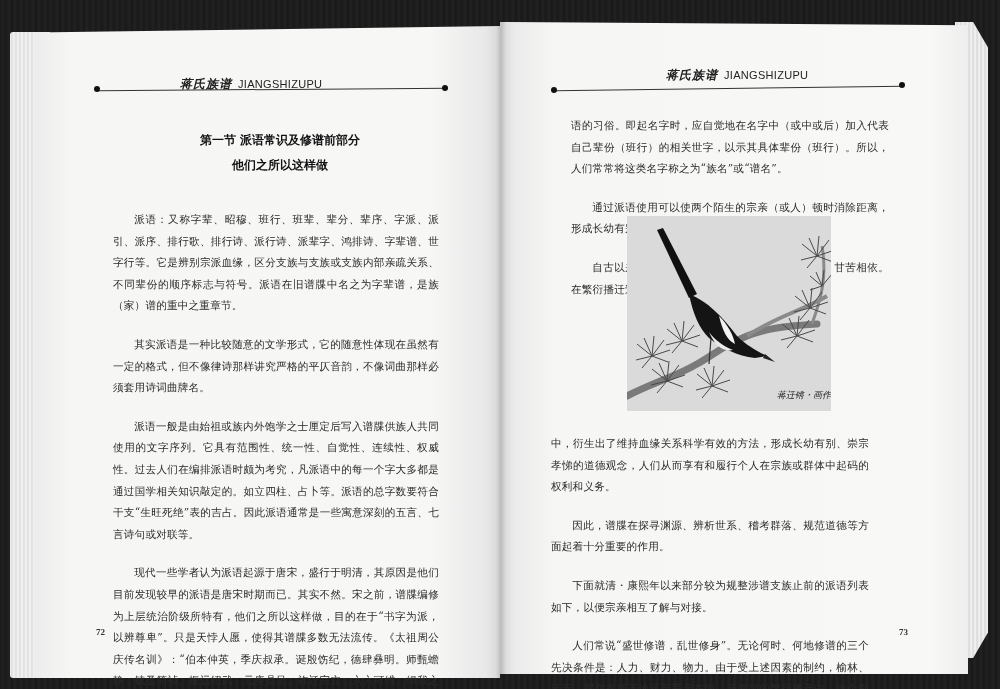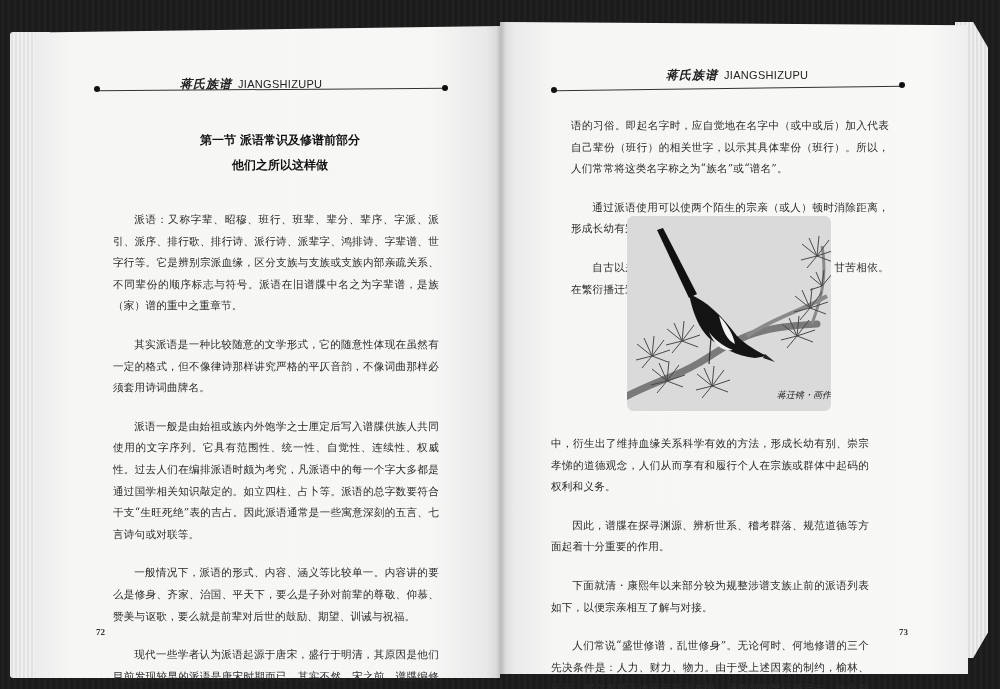--- a/index.html
+++ b/index.html
@@ -64,21 +64,21 @@
     position:absolute; font-size:10.6px; color:#2a2a2a; line-height:21.6px;
     text-align:justify; letter-spacing:0.2px;
   }
   .body-text p { margin:17px; text-indent:2em; }
   .body-text p.cont { text-indent:0; }
   .pageno {
     position:absolute; font-family:"Liberation Serif", serif; font-size:9px; color:#333;font-weight:bold;
   }
   .painting {
     position:absolute; left:627px; top:216px; width:204px; height:195px;
-    background:#dcdcdc; overflow:hidden;border-radius:7px;
+    background:#dcdcdc; overflow:hidden;
   }
   .painting svg { display:block; }
 </style>
 </head>
 <body>
 
 <div class="bg-texture"></div>
 <div class="stack-left"></div>
 <div class="stack-right"></div>
 
@@ -92,21 +92,20 @@
 <div class="dot" style="left:94px; top:86px;"></div>
 <div class="dot" style="left:442px; top:85px;"></div>
 
 <div class="title" style="top:128px;">第一节 派语常识及修谱前部分</div>
 <div class="title" style="top:153px;">他们之所以这样做</div>
 
 <div class="body-text" style="left:96px; top:192px; width:360px;">
   <p>派语：又称字辈、昭穆、班行、班辈、辈分、辈序、字派、派引、派序、排行歌、排行诗、派行诗、派辈字、鸿排诗、字辈谱、世字行等。它是辨别宗派血缘，区分支族与支族或支族内部亲疏关系、不同辈份的顺序标志与符号。派语在旧谱牒中名之为字辈谱，是族（家）谱的重中之重章节。</p>
   <p>其实派语是一种比较随意的文学形式，它的随意性体现在虽然有一定的格式，但不像律诗那样讲究严格的平仄音韵，不像词曲那样必须套用诗词曲牌名。</p>
   <p>派语一般是由始祖或族内外饱学之士厘定后写入谱牒供族人共同使用的文字序列。它具有范围性、统一性、自觉性、连续性、权威性。过去人们在编排派语时颇为考究，凡派语中的每一个字大多都是通过国学相关知识敲定的。如立四柱、占卜等。派语的总字数要符合干支“生旺死绝”表的吉占。因此派语通常是一些寓意深刻的五言、七言诗句或对联等。</p>
-  <p>一般情况下，派语的形式、内容、涵义等比较单一。内容讲的要么是修身、齐家、治国、平天下，要么是子孙对前辈的尊敬、仰慕、赞美与讴歌，要么就是前辈对后世的鼓励、期望、训诫与祝福。</p>
   <p>现代一些学者认为派语起源于唐宋，盛行于明清，其原因是他们目前发现较早的派语是唐宋时期而已。其实不然。宋之前，谱牒编修为上层统治阶级所特有，他们之所以这样做，目的在于“书字为派，以辨尊卑”。只是天悖人愿，使得其谱牒多数无法流传。《太祖周公庆传名训》：“伯本仲英，季庆叔承。诞殷饬纪，德肆彝明。师甄蟾静，毓圣简祯。振远绍武，元庚鼎呈。祚迁宗立，六六可维。缉我之后，维嗣伯龄。”其中的前三十六个字为自伯龄公至蒋立敬三十六世的派语。匪夷所思。可见，就蒋氏而言派语使用已有三千多年的历史了，其他古老姓氏和古代贵族等也远非如此。等等。</p>
   <p>旧社会上自皇亲国戚、下至黎民百姓，甚至是三教九流、巫医百工都有使用派</p>
 </div>
 <div class="pageno" style="left:96px; top:627px;">72</div>
 
 <div class="page page-right"></div>
 <div class="spine-shadow"></div>
 
 <div class="header" style="left:666px; top:67px;">
   <span class="brand">蒋氏族谱</span>

